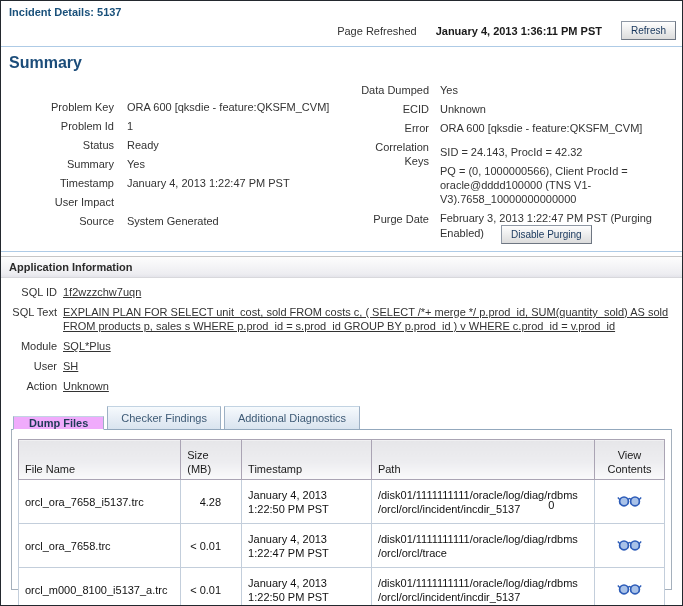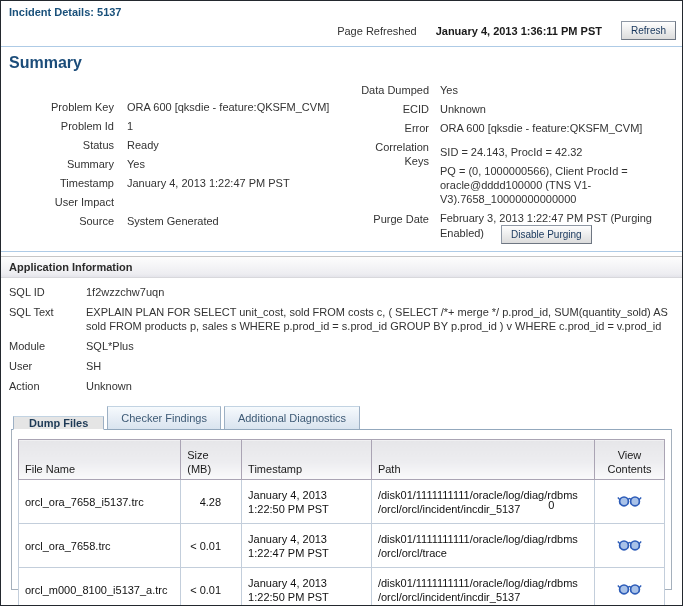--- a/index.html
+++ b/index.html
@@ -41,33 +41,33 @@
   .purge-btn { margin-left:17px; vertical-align:middle; }
   
   .band {
     margin-top:4px;
     background:linear-gradient(180deg,#fdfdfd 0%,#ededf1 85%,#e4e4ea 100%);
     border-top:1px solid #c6c6c6; border-bottom:1px solid #d8d8dc;
     padding:4px 8px; font-weight:bold; color:#2b2b2b;
   }
   .app-fields { padding:7px 8px 0; }
   .afrow { display:flex; margin-bottom:6px; }
-  .afl { width:48px; flex:none; text-align:left; margin-right:29px; line-height:14px; }
-  .afv { flex:1; line-height:14px; }
+  .afl { width:48px; flex:none; text-align:right; margin-right:6px; line-height:14px; }
+  .afv { flex:1; line-height:14px;text-decoration:underline; }
   
   .tabwrap { margin:13px 10px 0; }
   .tabbar { display:flex; align-items:flex-end; border-bottom:1px solid #93a8bd; padding-left:2px; }
   .tab {
     border:1px solid #9db0c4; border-bottom:none;
     background:linear-gradient(180deg,#f6fafd 0%,#e6edf5 55%,#d9e4ef 100%);
     color:#3d5a75; padding:5px 13px; margin-right:3px; cursor:pointer;
     border-top-color:#c2d3e2;
   }
   .tab.active {
-    background:#e5e5e5; font-weight:bold; color:#1e3a56;
+    background:#f0abfc; font-weight:bold; color:#1e3a56;
     margin-bottom:-1px; border-bottom:1px solid #fff; padding:0 15px;
   }
   .tabcontent {
     border:1px solid #a5b0bc; border-top:none;
     padding:9px 6px 6px; background:#fff; height:160px;
   }
   
   table { width:100%; border-collapse:collapse; table-layout:fixed; }
   th {
     background:linear-gradient(180deg,#e6e6e9 0%,#ededf0 55%,#fafafb 100%);

